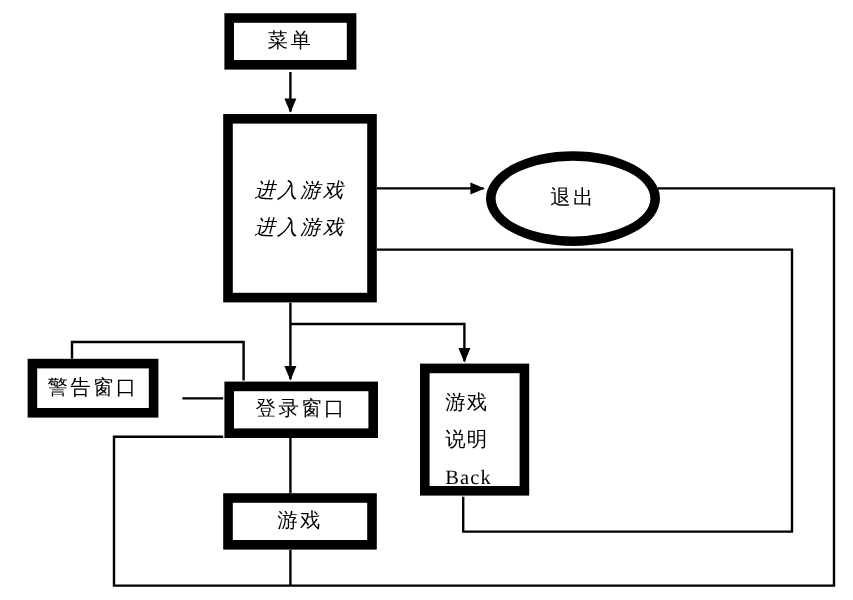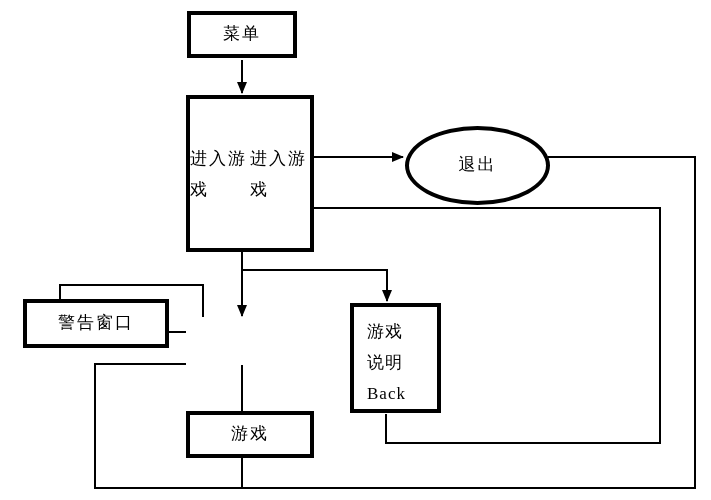--- a/index.html
+++ b/index.html
@@ -18,43 +18,44 @@
   }
   .connector-layer {
     position: absolute;
     left: 0;
     top: 0;
     z-index: 1;
   }
   .node {
     position: absolute;
     box-sizing: border-box;
-    border: 4px solid #000000;
+    border: 8px solid #000000;
     background: #ffffff;
     z-index: 2;
     display: flex;
     align-items: center;
     justify-content: center;
     font-size: 17px;
     letter-spacing: 2px;
     line-height: 1.3;
   }
   .node.multiline {
-    flex-direction: row;
+    flex-direction: column;
     justify-content: center;
     align-items: center;
+    font-style: italic;
   }
   .node.multiline .line {
     display: block;
     line-height: 31px;
   }
   .node-menu   { left: 187px; top: 11px;  width: 110px; height: 47px; }
   .node-main   { left: 186px; top: 95px;  width: 128px; height: 157px; }
   .node-exit   { left: 405px; top: 126px; width: 145px; height: 79px; border-radius: 50%; }
-  .node-warning{ left: 23px;  top: 299px; width: 146px; height: 49px; text-align: right; }
+  .node-warning{ left: 23px;  top: 299px; width: 109px; height: 49px; text-align: right; }
   .node-login  { left: 187px; top: 318px; width: 128px; height: 47px; }
   .node-instructions {
     left: 350px; top: 303px; width: 91px; height: 110px;
     flex-direction: column;
     justify-content: flex-start;
     align-items: flex-start;
     padding: 9px 0 0 13px;
     letter-spacing: 1px;
   }
   .node-instructions .line { line-height: 31px; }
@@ -104,20 +105,23 @@
   </div>
 
   <div class="node node-exit">
     <span>退出</span>
   </div>
 
   <div class="node node-warning">
     <span>警告窗口</span>
   </div>
 
+  <div class="node node-login">
+    <span>登录窗口</span>
+  </div>
 
   <div class="node node-instructions">
     <span class="line">游戏</span>
     <span class="line">说明</span>
     <span class="line">Back</span>
   </div>
 
   <div class="node node-game">
     <span>游戏</span>
   </div>

